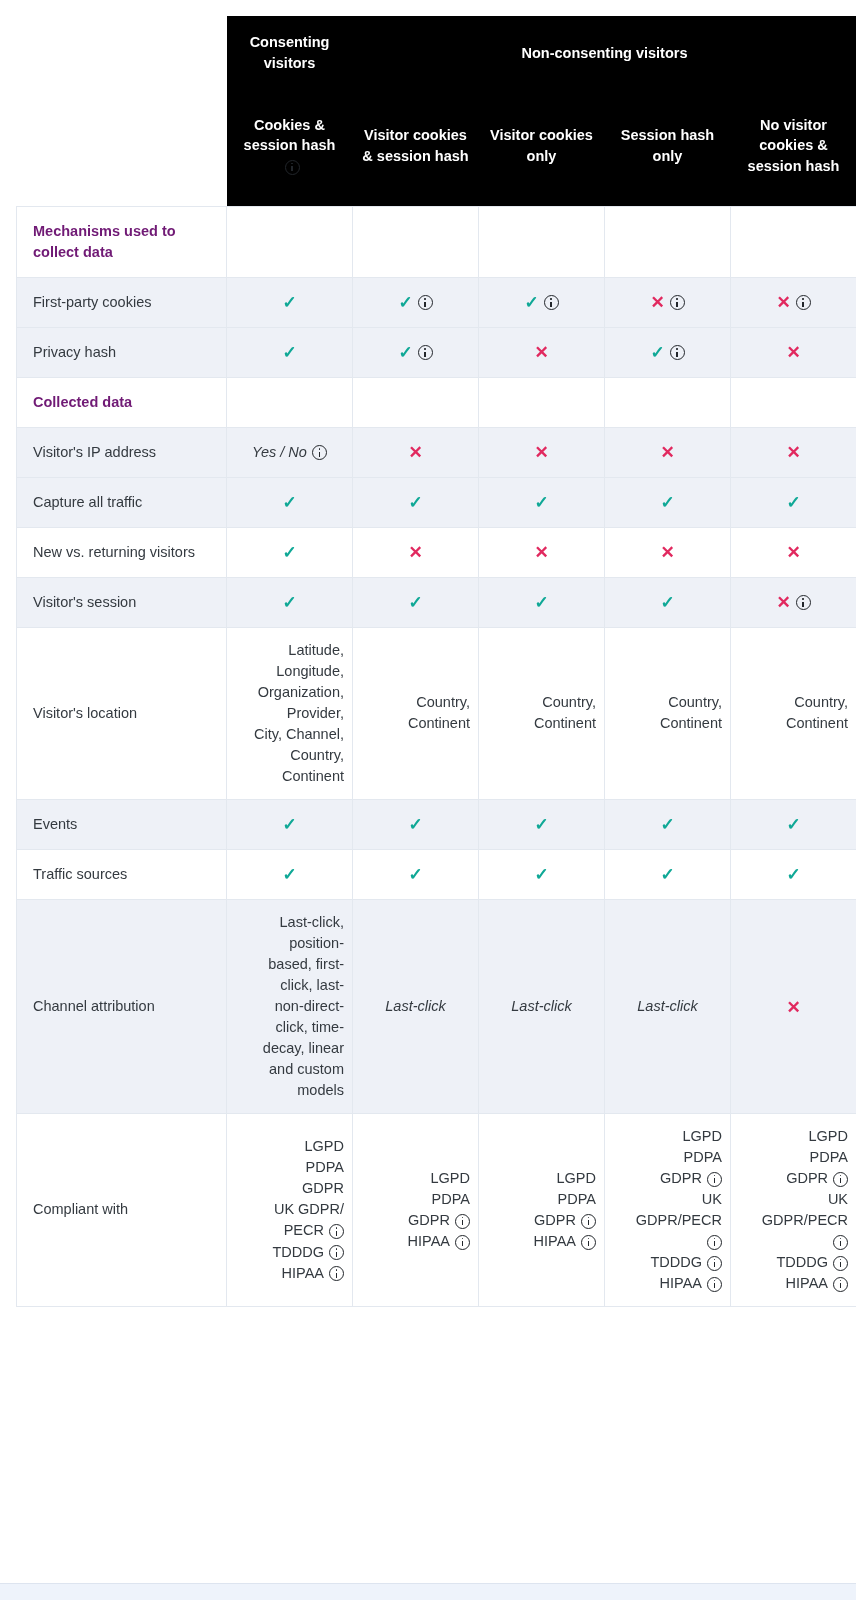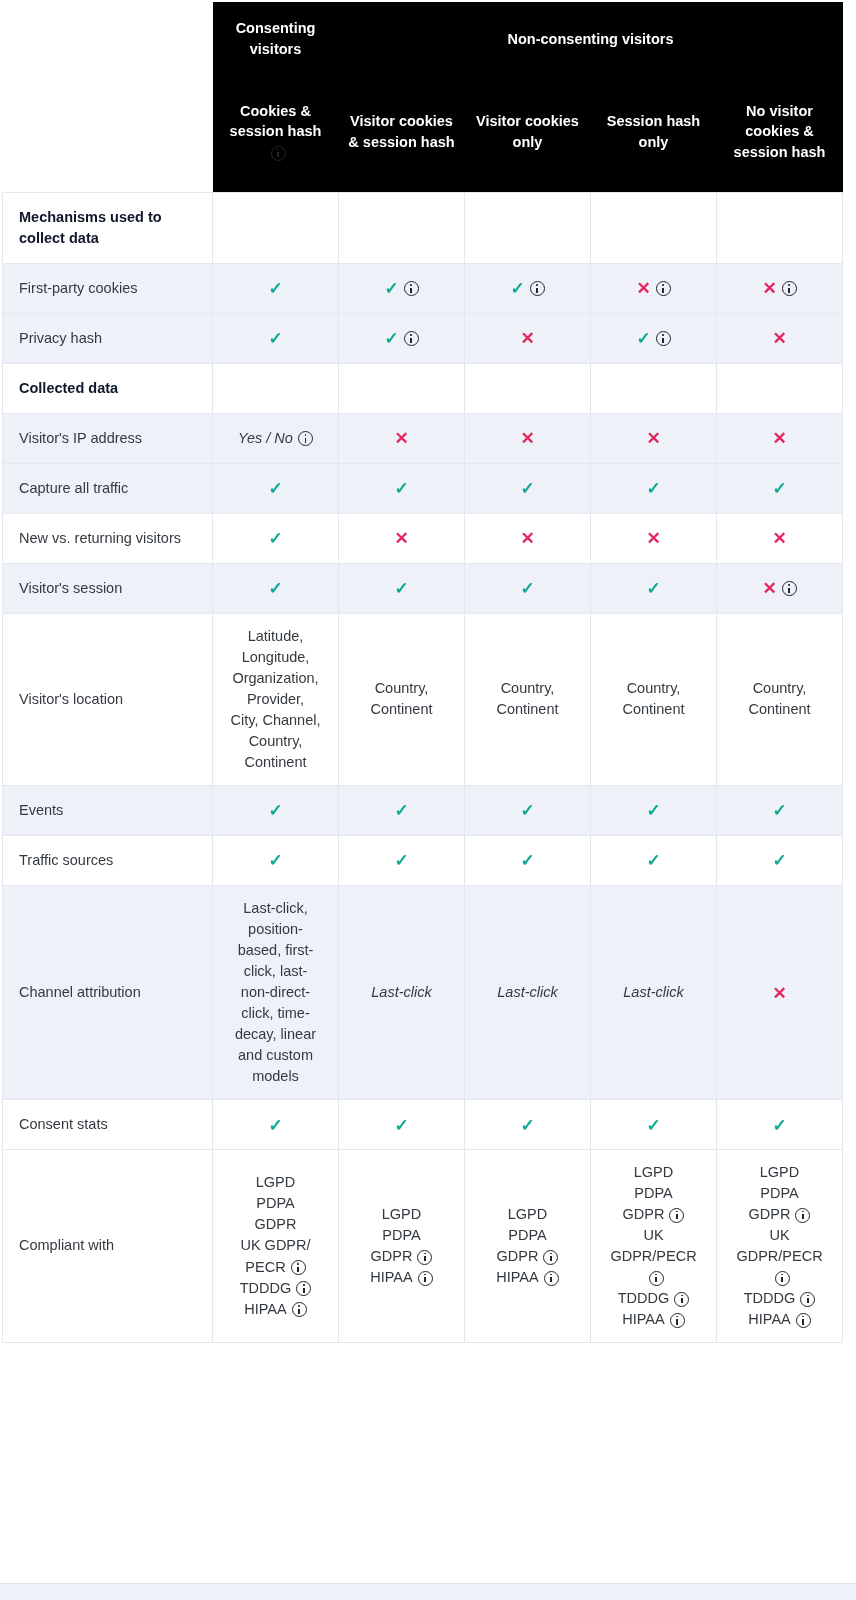--- a/index.html
+++ b/index.html
@@ -14,21 +14,21 @@
     position: relative;
     width: 856px;
     height: 1600px;
     overflow: hidden;
     background: #ffffff;
   }
   table.cmp {
     border-collapse: collapse;
     table-layout: fixed;
     width: 840px;
-    margin: 2px;
+    margin: 16px;
   }
   table.cmp col.c-feature { width: 210px; }
   table.cmp col.c-data    { width: 126px; }
 
   
   thead td, thead th { padding: 0; }
   .hdr-blank { background: #ffffff; border: none; }
   .hdr-black {
     background: #000000;
     color: #ffffff;
@@ -60,21 +60,21 @@
     font-size: 14.5px;
     color: #343a40;
     line-height: 1.45;
     vertical-align: middle;
   }
   td.feature {
     text-align: left;
     padding: 14px 16px;
     font-weight: normal;
   }
-  td.feature.section { font-weight: bold; color: #0f172a; }
+  td.feature.section { font-weight: bold; color: #701a75; }
   td.val {
     text-align: center;
     padding: 12px 8px;
   }
   tr.shade td { background: #eef1f7; }
   tr.plain  td { background: #ffffff; }
 
   
   .mark {
     display: inline-block;
@@ -112,21 +112,21 @@
   .info::after {
     content: "";
     position: absolute;
     left: 50%; top: 5.4px;
     width: 1.6px; height: 5.4px;
     margin-left: -0.8px;
     background: #22262b;
   }
   .txtval { display: inline-block; font-style: italic; }
   .stack { display: block; }
-  .stack .line { display: block; white-space: nowrap; }
+  .stack .line { display: block; white-space: nowrap; text-align: right; }
 
   
   .footer-strip {
     position: absolute;
     left: 0;
     top: 1583px;
     width: 856px;
     height: 17px;
     background: #eef3fb;
     border-top: 1px solid #dde4ef;
@@ -304,28 +304,20 @@
               <span class="line">and custom</span>
               <span class="line">models</span>
             </span>
           </td>
           <td class="val"><span class="txtval">Last-click</span></td>
           <td class="val"><span class="txtval">Last-click</span></td>
           <td class="val"><span class="txtval">Last-click</span></td>
           <td class="val"><span class="mark cross">✕</span></td>
         </tr>
         <tr class="plain">
-          <td class="feature">Consent stats</td>
-          <td class="val"><span class="mark check">✓</span></td>
-          <td class="val"><span class="mark check">✓</span></td>
-          <td class="val"><span class="mark check">✓</span></td>
-          <td class="val"><span class="mark check">✓</span></td>
-          <td class="val"><span class="mark check">✓</span></td>
-        </tr>
-        <tr class="plain">
           <td class="feature">Compliant with</td>
           <td class="val">
             <span class="stack">
               <span class="line">LGPD</span>
               <span class="line">PDPA</span>
               <span class="line">GDPR</span>
               <span class="line">UK GDPR/</span>
               <span class="line">PECR<span class="info"></span></span>
               <span class="line">TDDDG<span class="info"></span></span>
               <span class="line">HIPAA<span class="info"></span></span>

